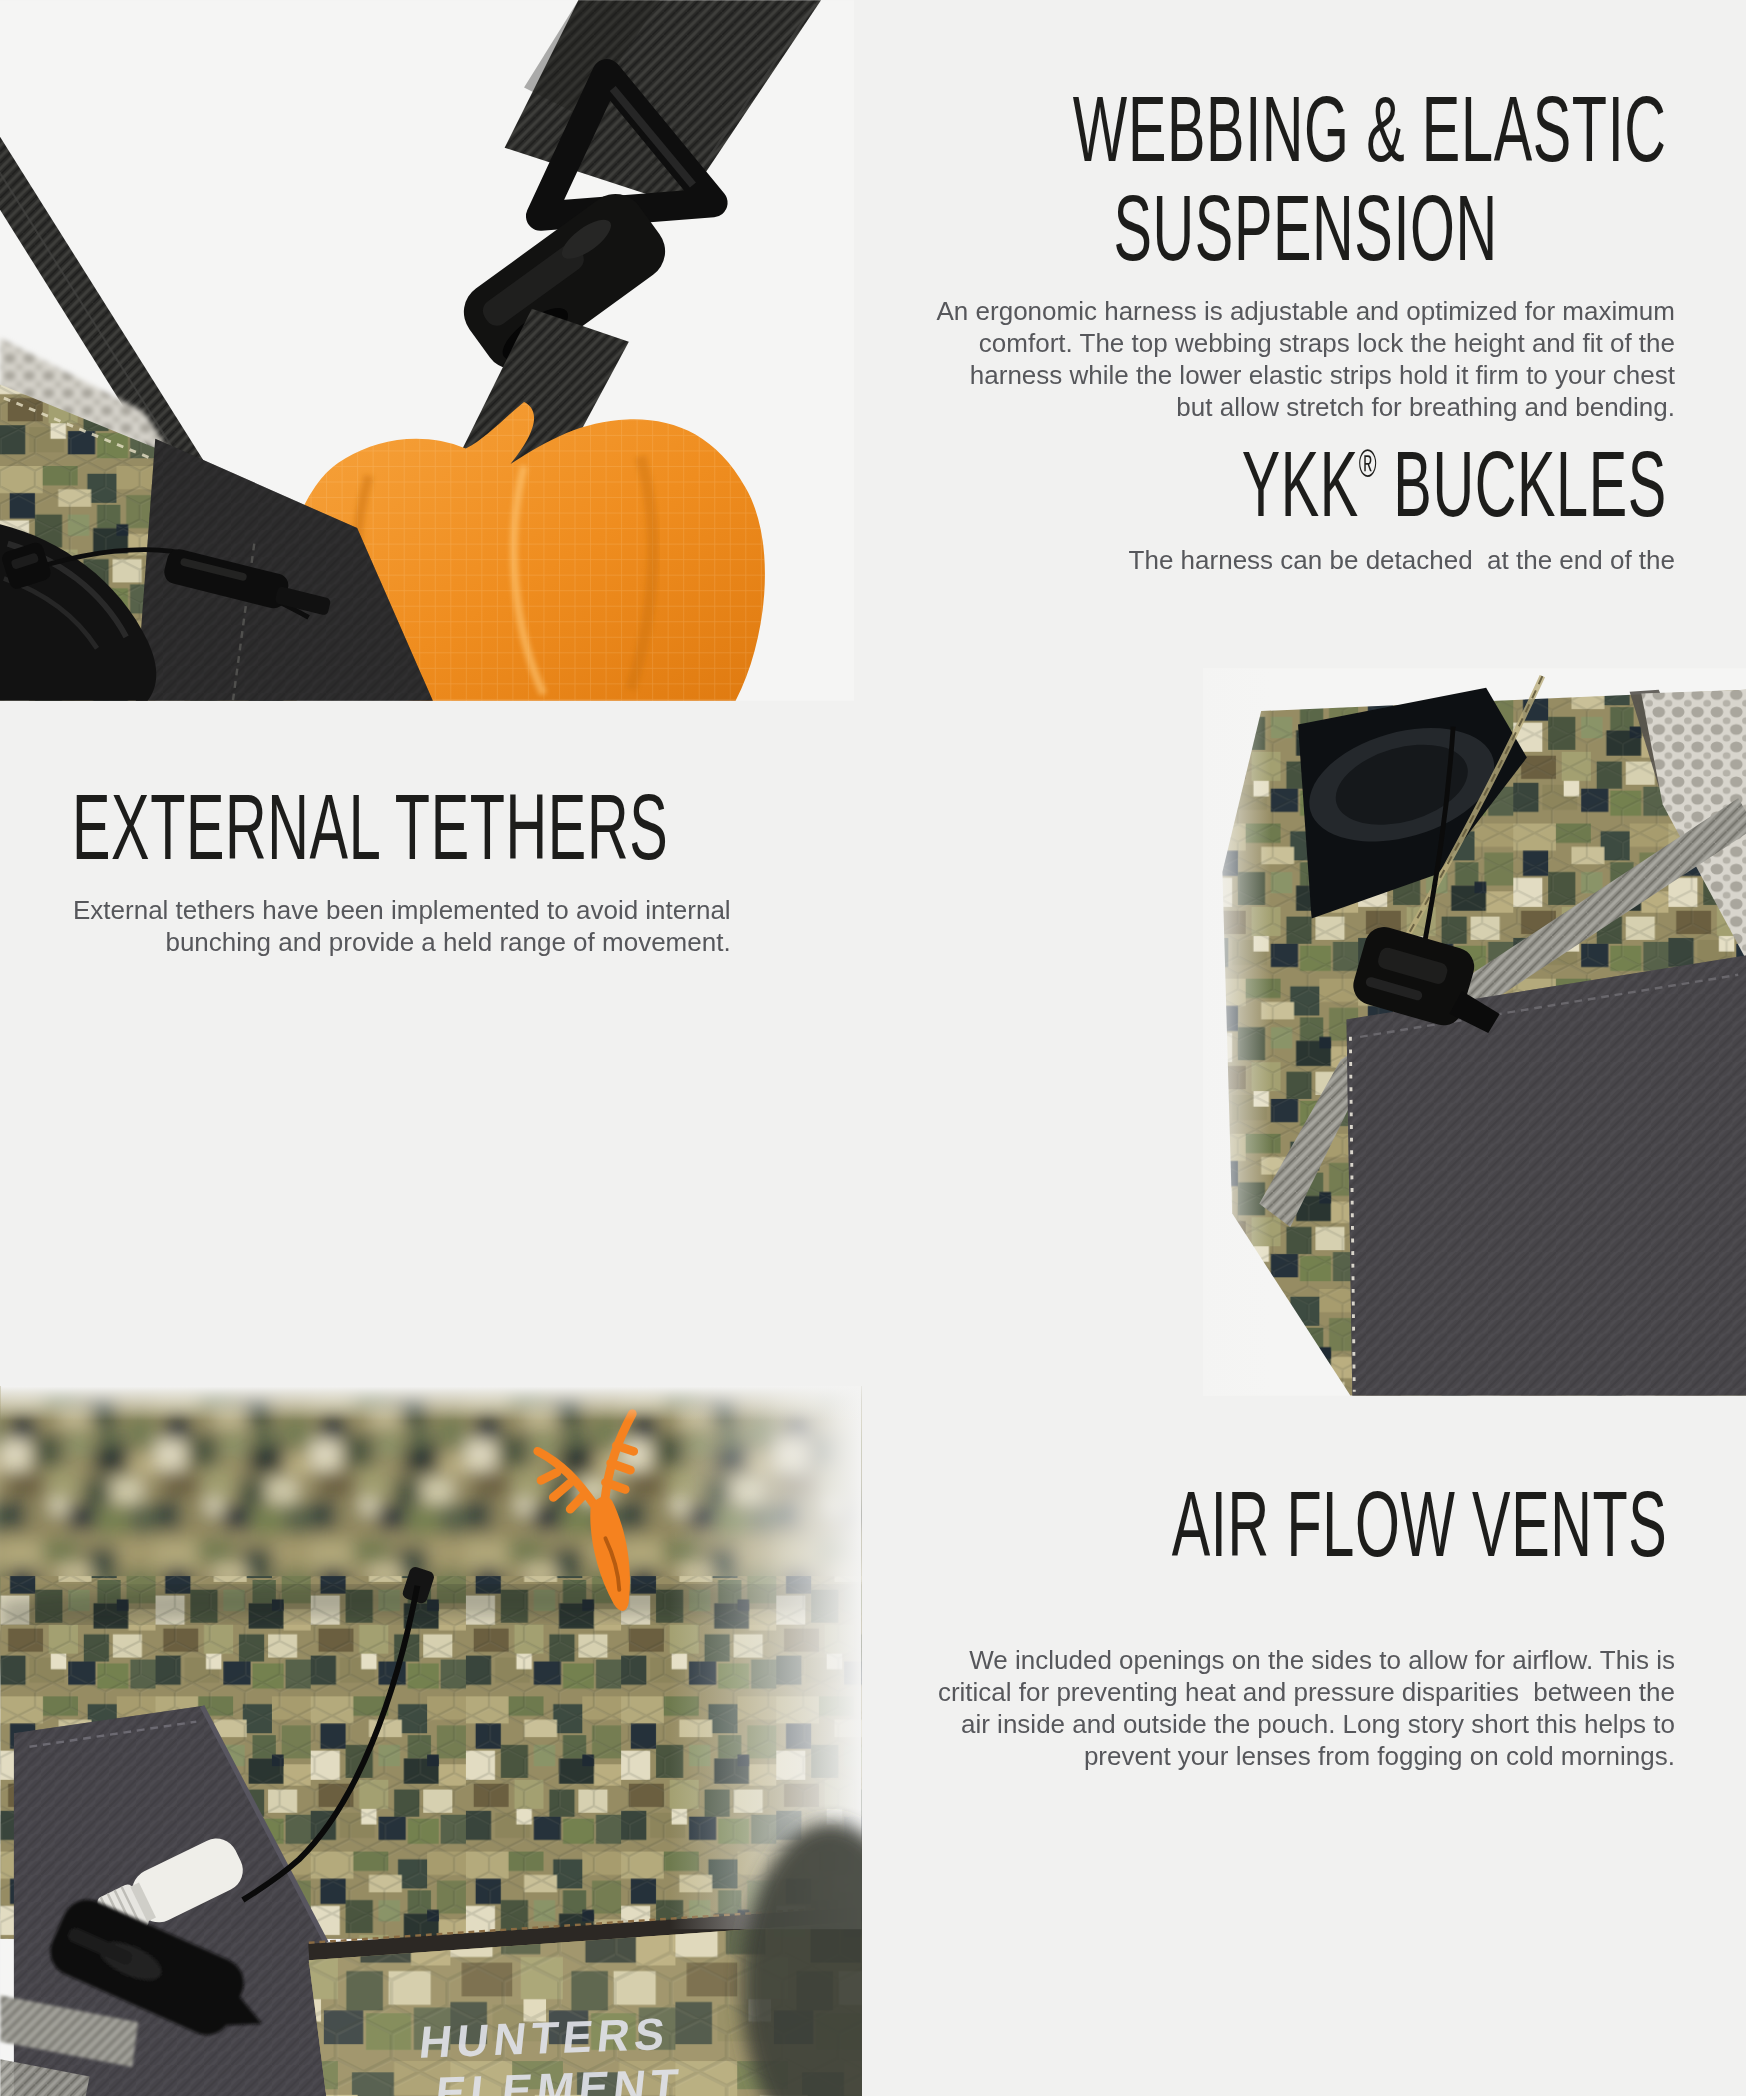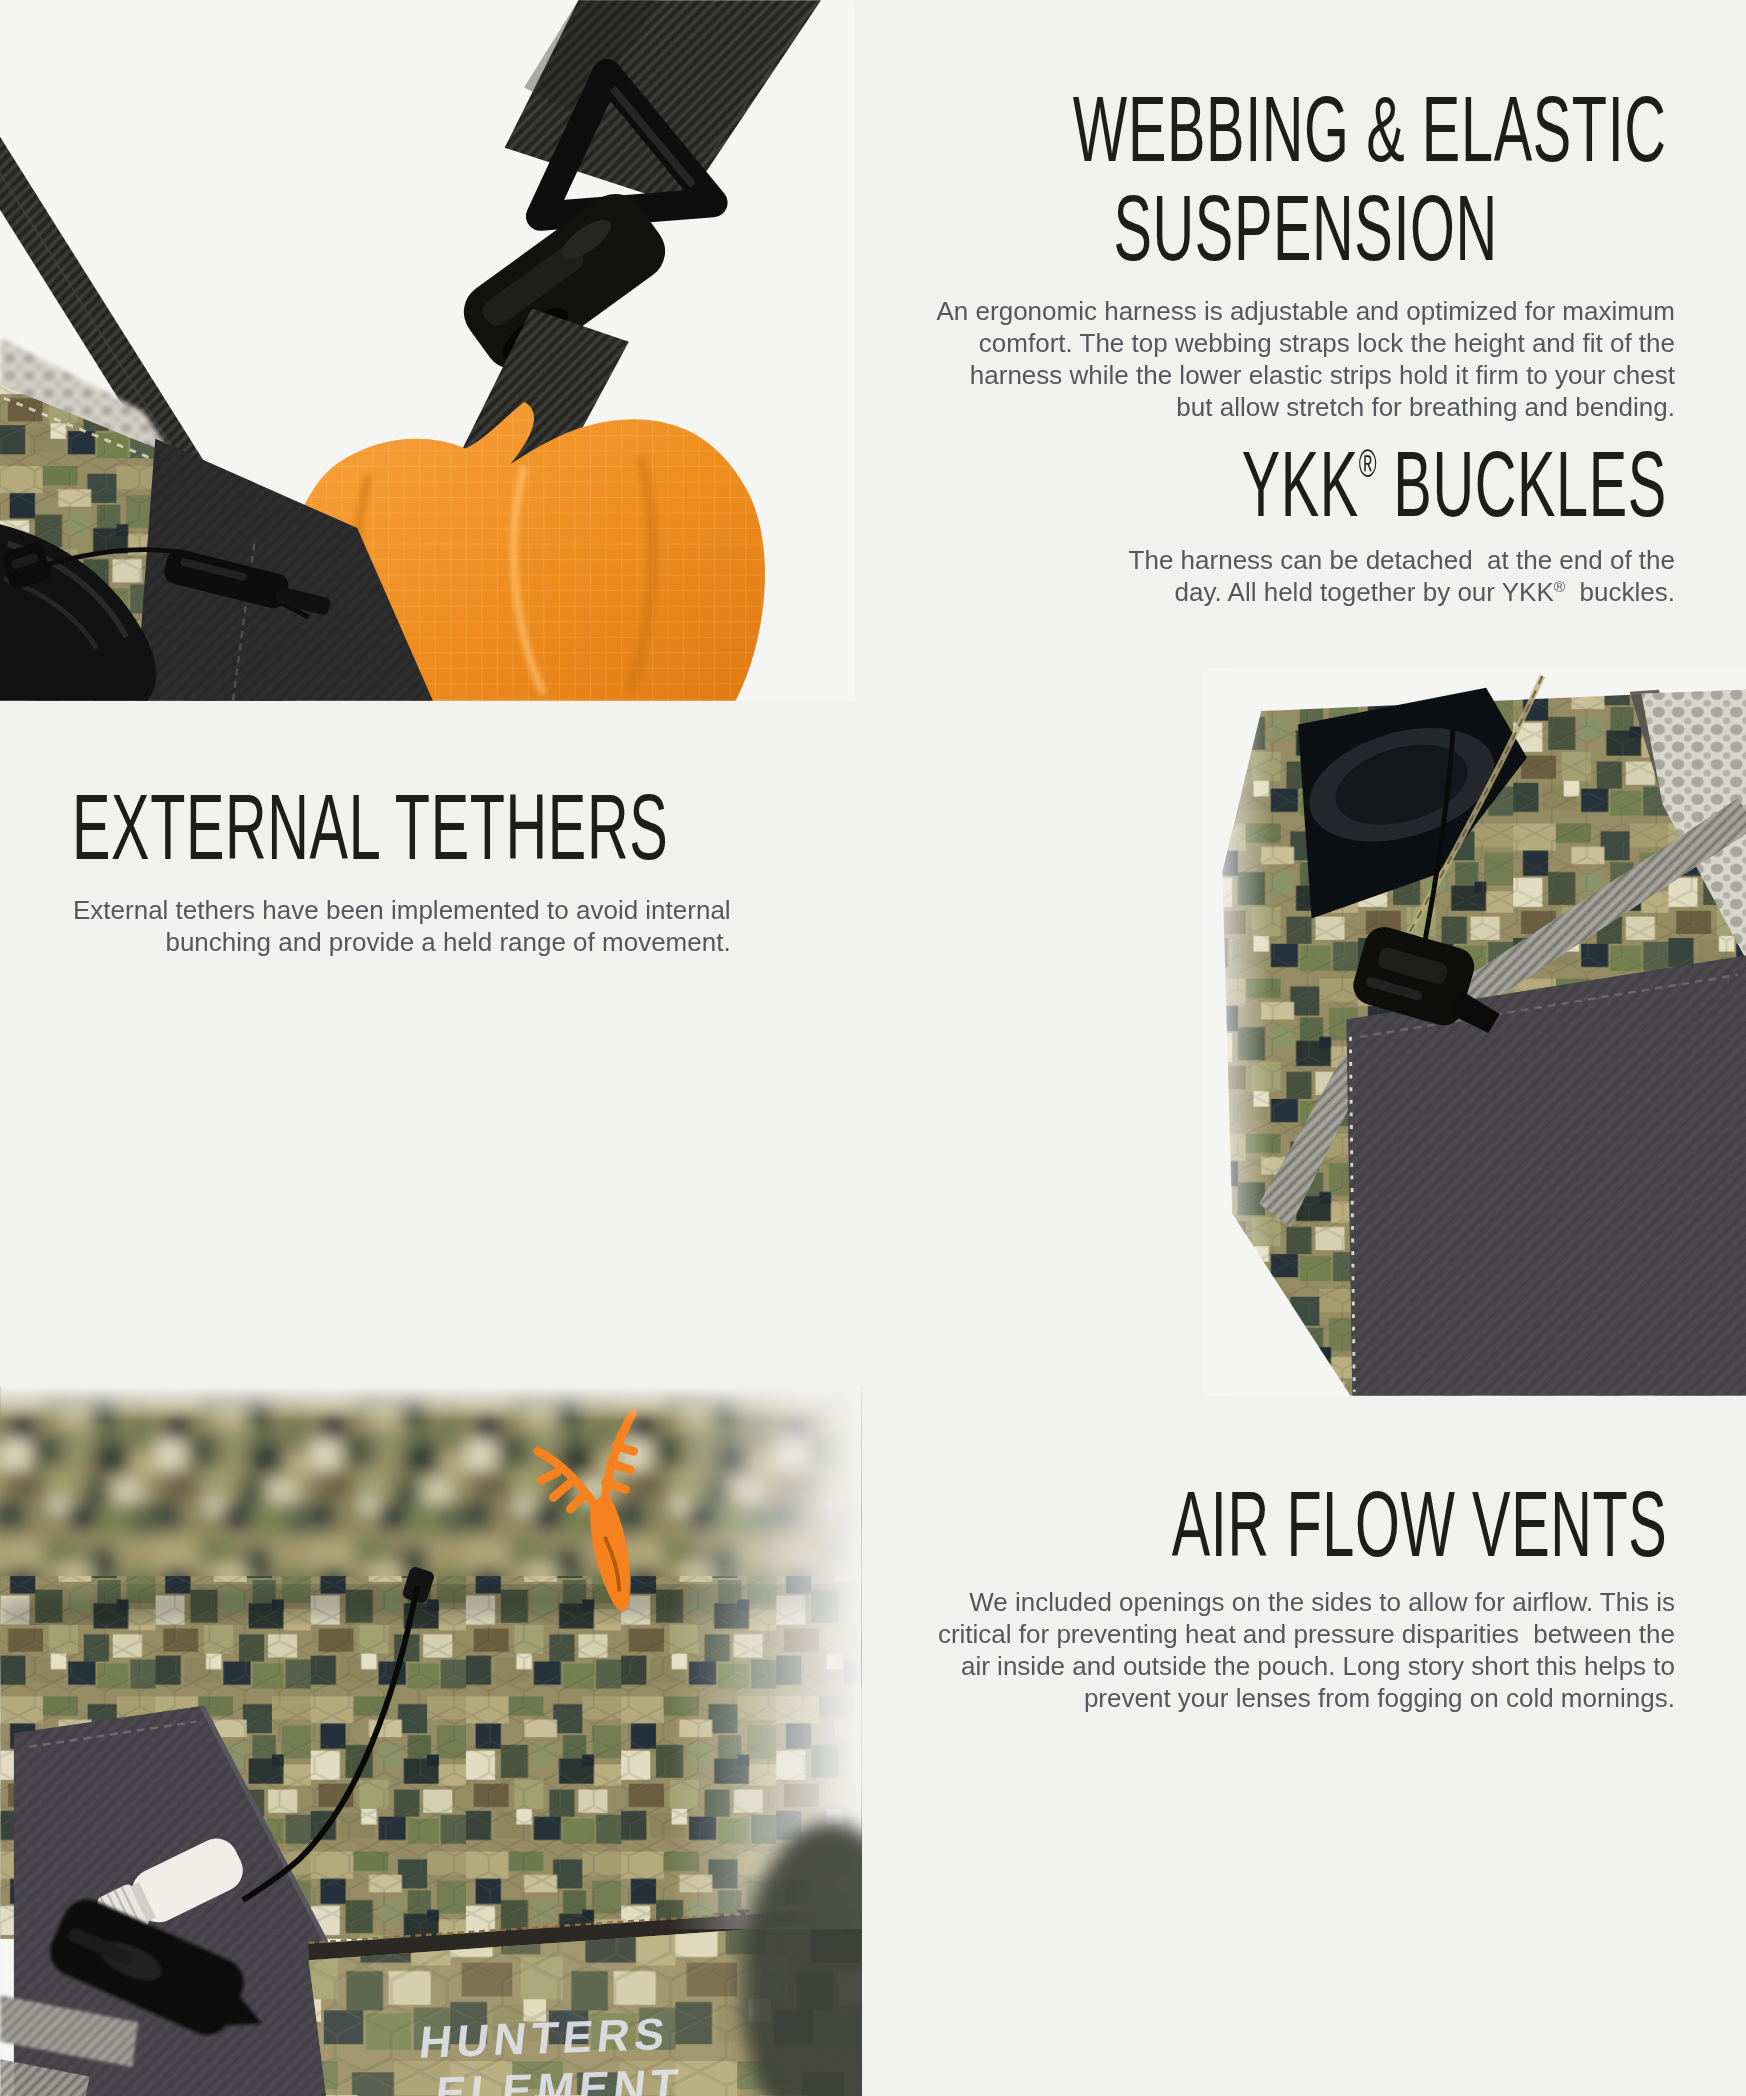--- a/index.html
+++ b/index.html
@@ -306,35 +306,34 @@
     <div class="bline">comfort. The top webbing straps lock the height and fit of the</div>
     <div class="bline">harness while the lower elastic strips hold it firm to your chest</div>
     <div class="bline">but allow stretch for breathing and bending.</div>
   </div>
 
   <div class="hd right" style="top:435px">
     <div class="hline"><span class="cond"><span>YKK</span><span class="reg-h">®</span><span> BUCKLES</span></span></div>
   </div>
   <div class="bd right" style="top:544px">
     <div class="bline">The harness can be detached  at the end of the</div>
-    <div class="bline"><span>day. All held together by our YKK</span><span class="reg-b">®</span><span>  buckles.</span></div>
   </div>
 
   <div class="hd left" style="top:778px">
     <div class="hline"><span class="cond">EXTERNAL TETHERS</span></div>
   </div>
   <div class="bd left" style="top:894px">
     <div class="bline">External tethers have been implemented to avoid internal</div>
     <div class="bline">bunching and provide a held range of movement.</div>
   </div>
 
   <div class="hd right" style="top:1475px">
     <div class="hline"><span class="cond">AIR FLOW VENTS</span></div>
   </div>
-  <div class="bd right" style="top:1586px">
+  <div class="bd right" style="top:1644px">
     <div class="bline">We included openings on the sides to allow for airflow. This is</div>
     <div class="bline">critical for preventing heat and pressure disparities  between the</div>
     <div class="bline">air inside and outside the pouch. Long story short this helps to</div>
     <div class="bline">prevent your lenses from fogging on cold mornings.</div>
   </div>
 
 </div>
 
 
 </body></html>

